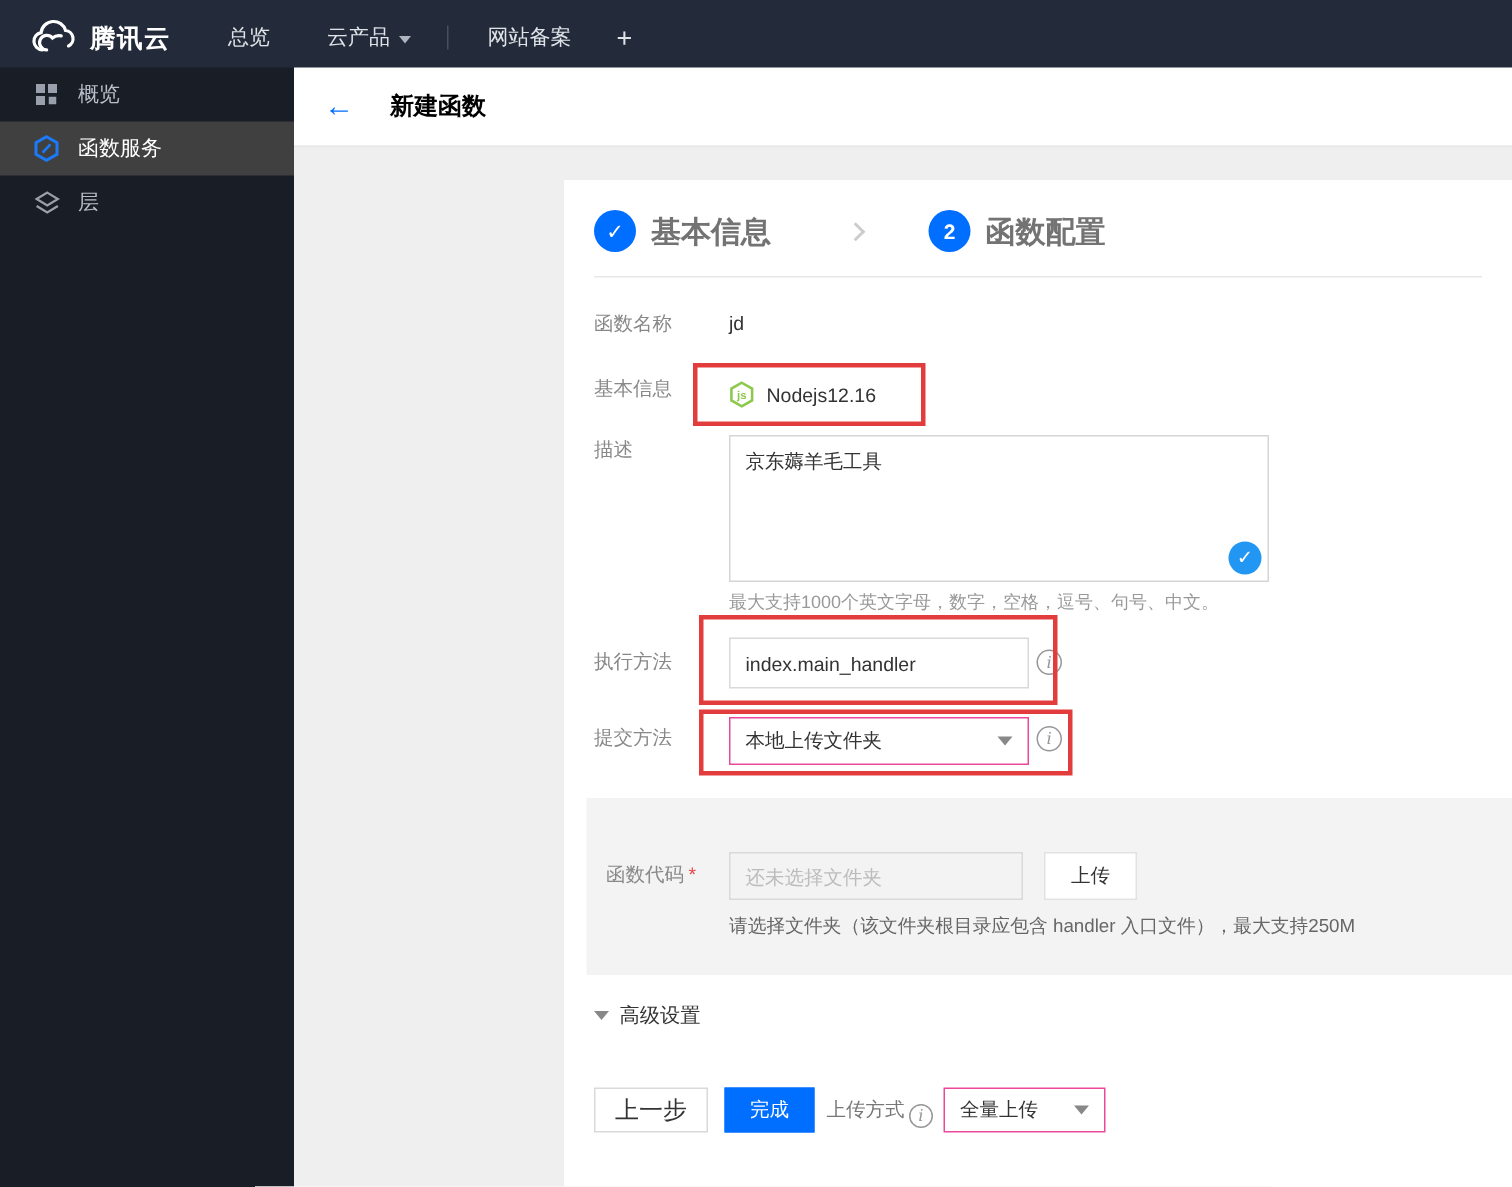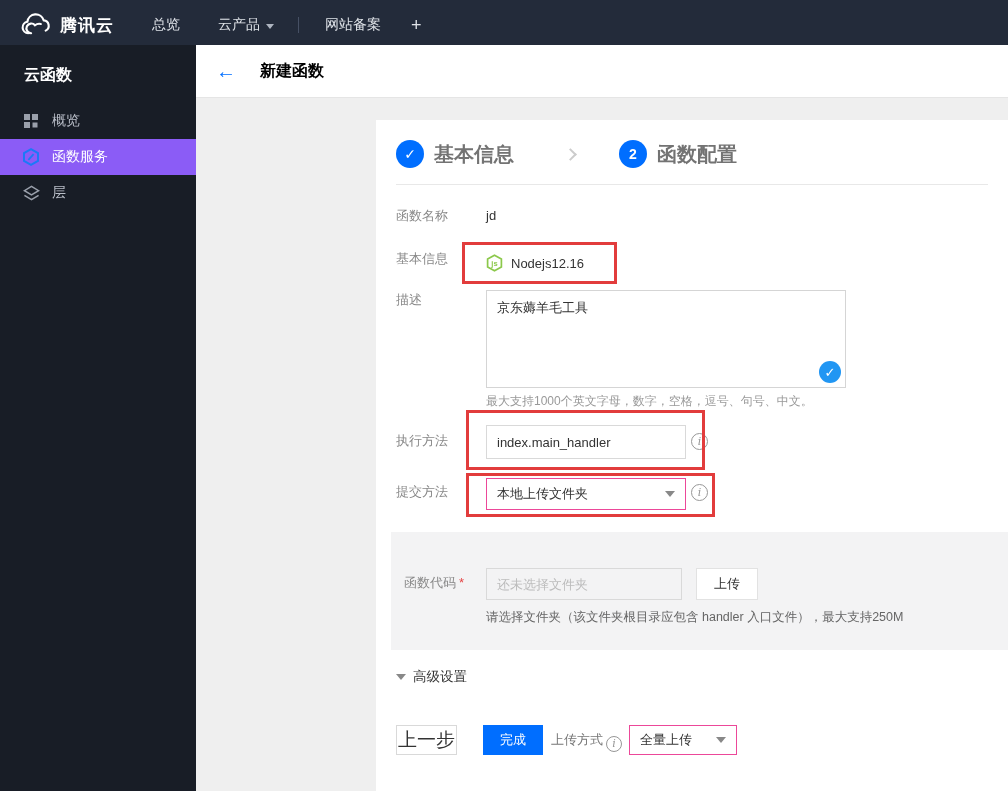--- a/index.html
+++ b/index.html
@@ -26,21 +26,21 @@
   
   .sidebar {
     position:absolute; left:0; top:45px; width:196px; height:746px; background:#181d26;
   }
   .sidebar-title { color:#ffffff; font-size:16px; font-weight:bold; padding:20px 0 0 24px; height:58px; }
   .side-item {
     position:relative; height:36px; display:flex; align-items:center; padding-left:22px;
     color:#b9bec8; font-size:14px; cursor:pointer;
   }
   .side-item .side-icon { width:18px; height:18px; margin-right:12px; display:inline-flex; align-items:center; justify-content:center; }
-  .side-item.active { background:#8b5cf6; color:#ffffff; }
+  .side-item.active { background:#404040; color:#ffffff; }
   
   .page-header {
     position:absolute; left:196px; top:45px; width:812px; height:53px;
     background:#ffffff; border-bottom:1px solid #e5e5e5;
     display:flex; align-items:center; padding-left:20px;
   }
   .back-arrow { color:#006eff; font-size:20px; cursor:pointer; line-height:1; }
   .page-title { font-size:16px; font-weight:bold; color:#000000; margin-left:24px; }
   
   .content { position:absolute; left:196px; top:98px; width:812px; height:693px; background:#efefef; }
@@ -107,22 +107,22 @@
   .code-hint { position:absolute; left:110px; top:489px; color:#666666; font-size:12.5px; }
   
   .advanced-row { position:absolute; left:20px; top:548px; display:flex; align-items:center; cursor:pointer; }
   .tri-down {
     width:0; height:0; border-left:5px solid transparent; border-right:5px solid transparent;
     border-top:6px solid #888888; margin-right:7px;
   }
   .advanced-label { font-size:13.5px; color:#333; }
   
   .prev-btn {
-    position:absolute; left:20px; top:605px; width:61px; height:30px; background:#fff;
-    border:1px solid #d9d9d9; color:#333; font-size:19px; cursor:pointer; font-family:inherit;
+    position:absolute; left:20px; top:605px; width:76px; height:30px; background:#fff;
+    border:1px solid #d9d9d9; color:#333; font-size:16px; cursor:pointer; font-family:inherit;
   }
   .finish-btn {
     position:absolute; left:107px; top:605px; width:60px; height:30px; background:#006eff;
     border:1px solid #006eff; color:#fff; font-size:13px; cursor:pointer; font-family:inherit;
   }
   .upload-mode-label { position:absolute; left:175px; top:605px; height:30px; line-height:30px; color:#777777; font-size:13px; }
   .upload-mode-select { left:253px; top:605px; width:108px; height:30px; }
   
   .annot { position:absolute; border:3px solid #e23c3c; background:transparent; pointer-events:none; z-index:5; }
   .annot-runtime { left:86px; top:122px; width:155px; height:42px; }
@@ -146,21 +146,20 @@
   <span class="topnav-link">
     <span>云产品</span>
     <span class="caret-down-nav"></span>
   </span>
   <span class="topnav-divider"></span>
   <span class="topnav-link" style="margin-left:26px;">网站备案</span>
   <span class="topnav-plus">+</span>
 </div>
 
 <div class="sidebar">
-  <div class="sidebar-title">云函数</div>
 
   <div class="side-item">
     <span class="side-icon">
       <svg width="16" height="16" viewBox="0 0 16 16">
         <rect x="1" y="1" width="6" height="6" fill="#9aa0ab"></rect>
         <rect x="9" y="1" width="6" height="6" fill="#9aa0ab"></rect>
         <rect x="1" y="9" width="6" height="6" fill="#9aa0ab"></rect>
         <rect x="9.5" y="9.5" width="5" height="5" fill="#9aa0ab"></rect>
       </svg>
     </span>

